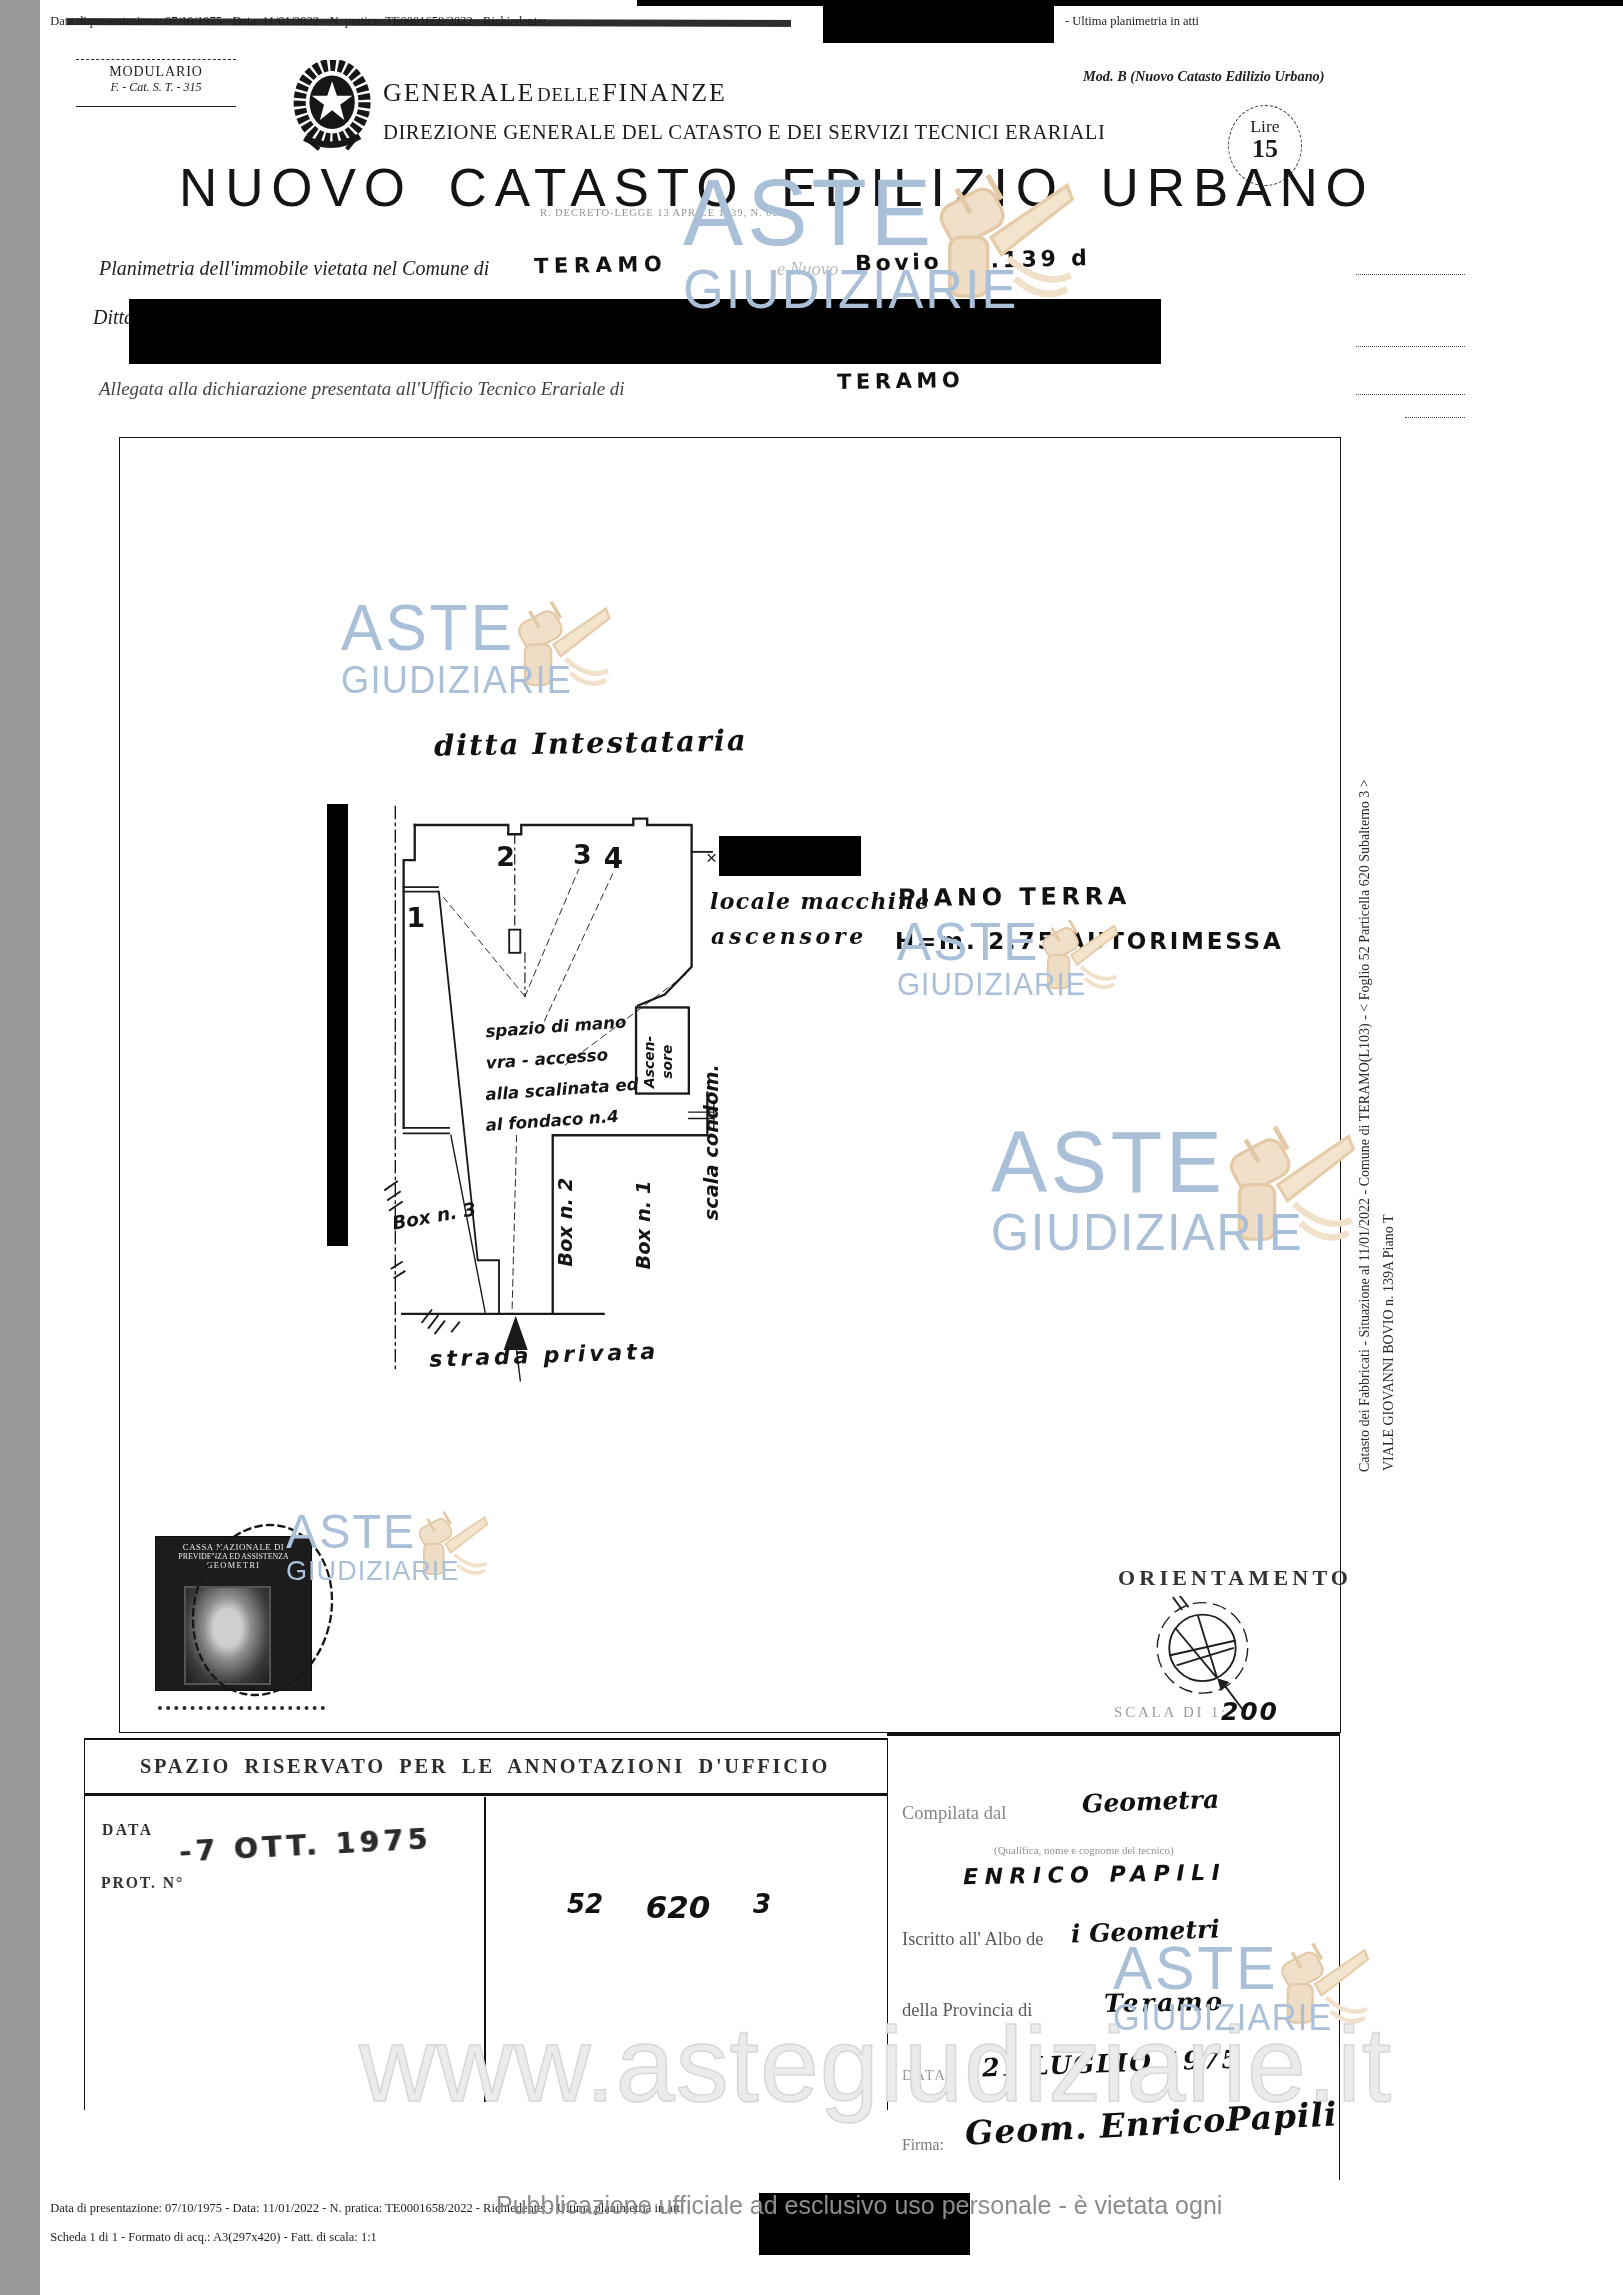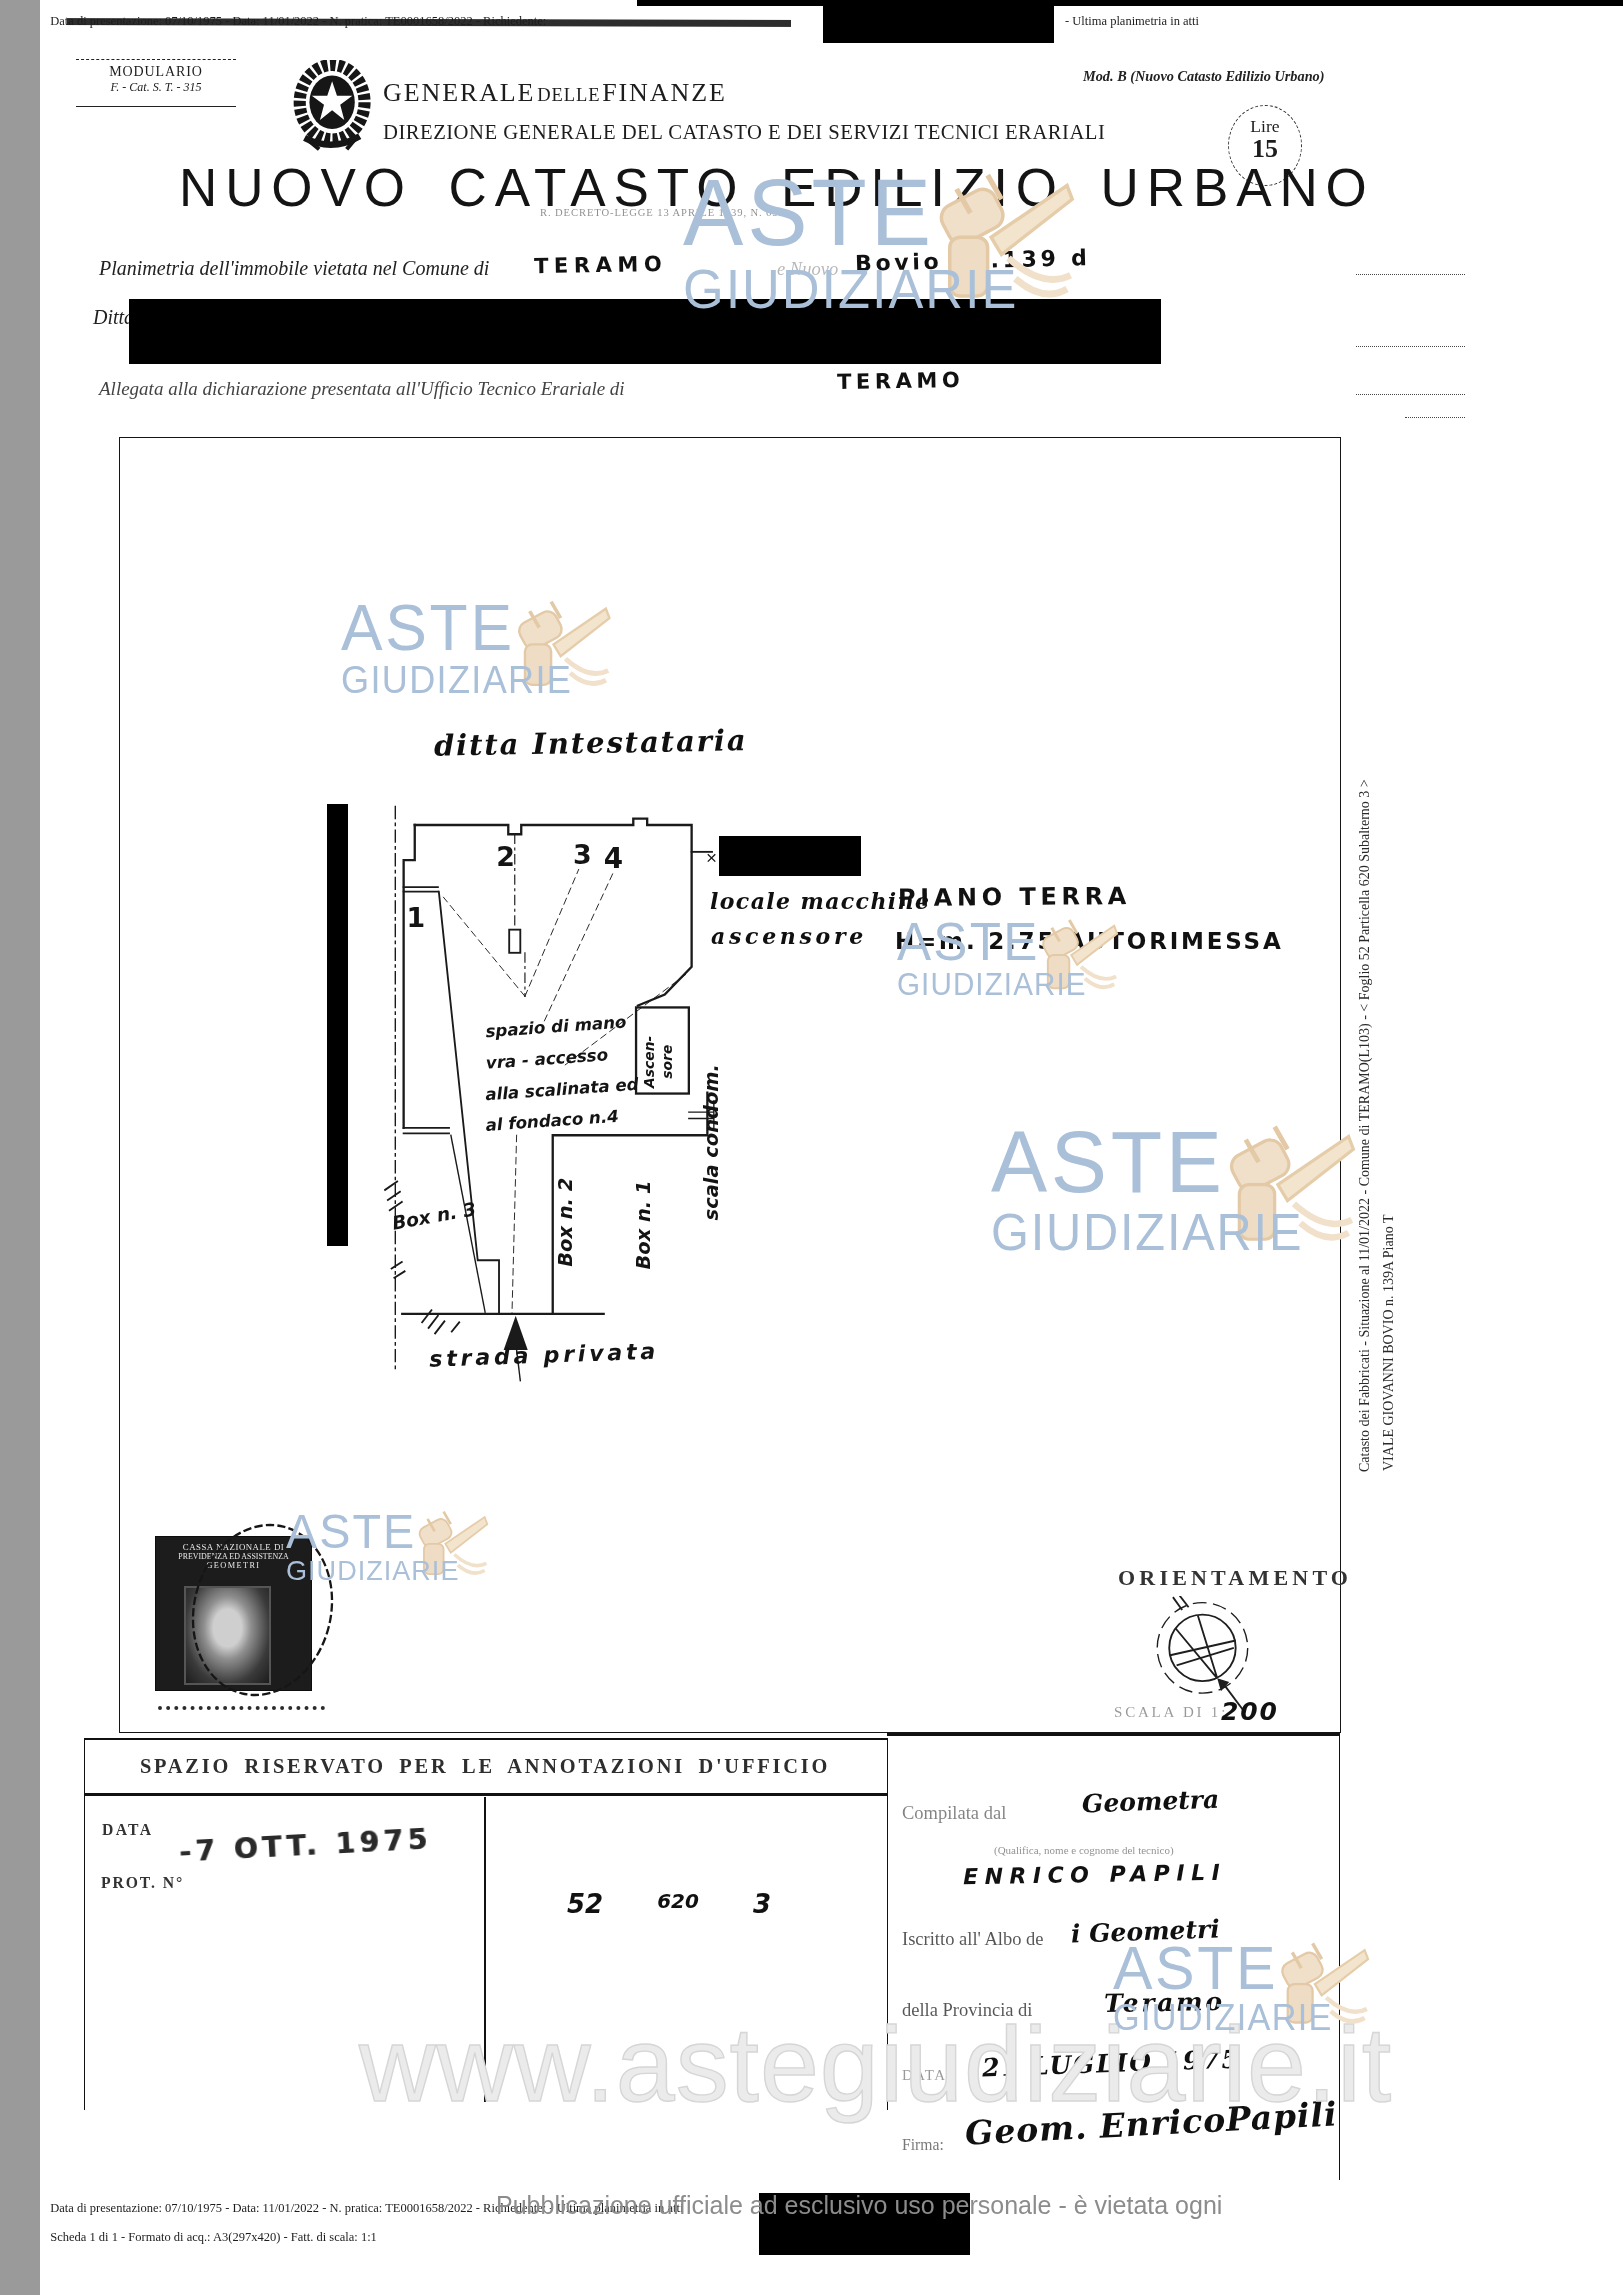--- a/index.html
+++ b/index.html
@@ -175,21 +175,21 @@
 
   <div class="abs" style="left:44px;top:1738px;width:802px;height:370px;border-top:2.8px solid #111;border-left:1.9px solid #111;border-right:1.9px solid #111;"></div>
   <div class="abs" style="left:44px;top:1793px;width:804px;height:3.2px;background:#111;filter:blur(0.3px);"></div>
   <div class="abs lp" style="left:44px;top:1755px;width:802px;text-align:center;font-size:20.4px;font-weight:700;letter-spacing:2.8px;word-spacing:5.6px;color:#2e2e2e;">SPAZIO RISERVATO PER LE ANNOTAZIONI D'UFFICIO</div>
   <div class="abs" style="left:444px;top:1797px;width:1.9px;height:305px;background:#111;"></div>
   <div class="abs lp" style="left:62px;top:1821px;font-size:15.7px;letter-spacing:2.3px;font-weight:700;color:#333;">DATA</div>
   <div class="abs lp" style="left:61px;top:1874px;font-size:15.7px;letter-spacing:1.9px;font-weight:700;color:#333;">PROT. N°</div>
   <div class="abs" style="left:139px;top:1829px;font-family:'DejaVu Sans',sans-serif;font-weight:700;font-size:28px;color:#2a2a2a;letter-spacing:4.6px;transform:rotate(-3deg);text-shadow:0.9px 0.5px 0 #555;filter:blur(0.2px);">-7 OTT. 1975</div>
   <div class="abs" style="left:527px;top:1889px;width:204px;display:flex;justify-content:space-between;">
     <span class="hand" style="font-size:26px;font-style:italic;">52</span>
-    <span class="hand" style="font-size:20px;font-style:italic;">620</span>
+    <span class="hand" style="font-size:31px;font-style:italic;">620</span>
     <span class="hand" style="font-size:26px;font-style:italic;">3</span>
   </div>
 
   <div class="abs" style="left:847px;top:1733px;width:452px;height:444px;border-top:3.2px solid #111;border-right:1.9px solid #111;"></div>
   <div class="abs lp" style="left:862px;top:1803px;font-size:18.5px;opacity:.55;">Compilata dal</div>
   <div class="abs script" style="left:1042px;top:1787px;font-size:25px;transform:rotate(-2deg);">Geometra</div>
   <div class="abs lp" style="left:954px;top:1844px;font-size:11px;opacity:.5;">(Qualifica, nome e cognome del tecnico)</div>
   <div class="abs hand" style="left:923px;top:1862px;font-size:22px;letter-spacing:6.5px;font-style:italic;transform:rotate(-1deg);">ENRICO PAPILI</div>
   <div class="abs lp" style="left:862px;top:1929px;font-size:18.5px;opacity:.75;">Iscritto all' Albo de</div>
   <div class="abs script" style="left:1031px;top:1917px;font-size:25px;transform:rotate(-2deg);">i  Geometri</div>

